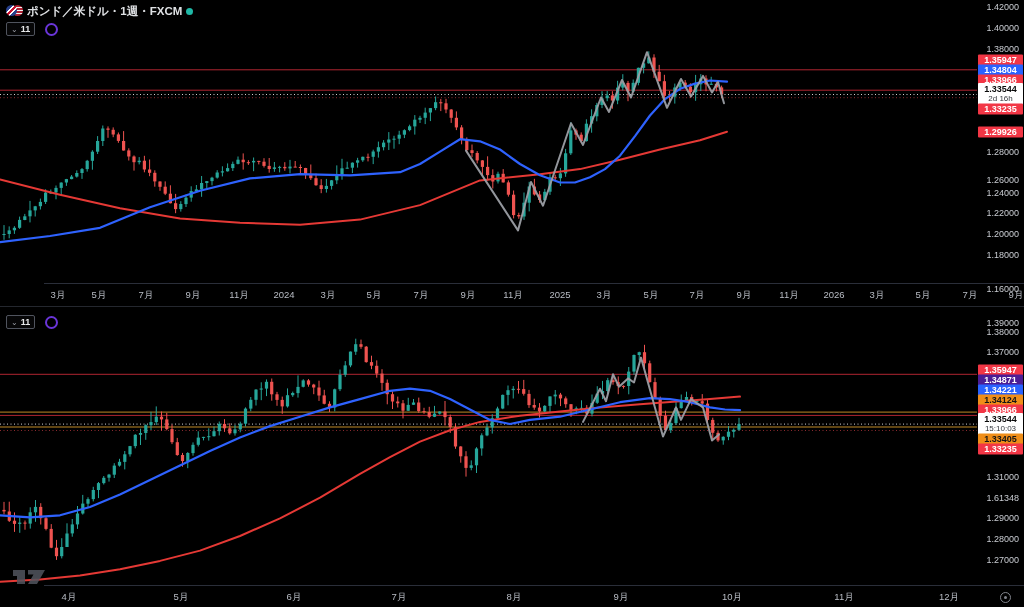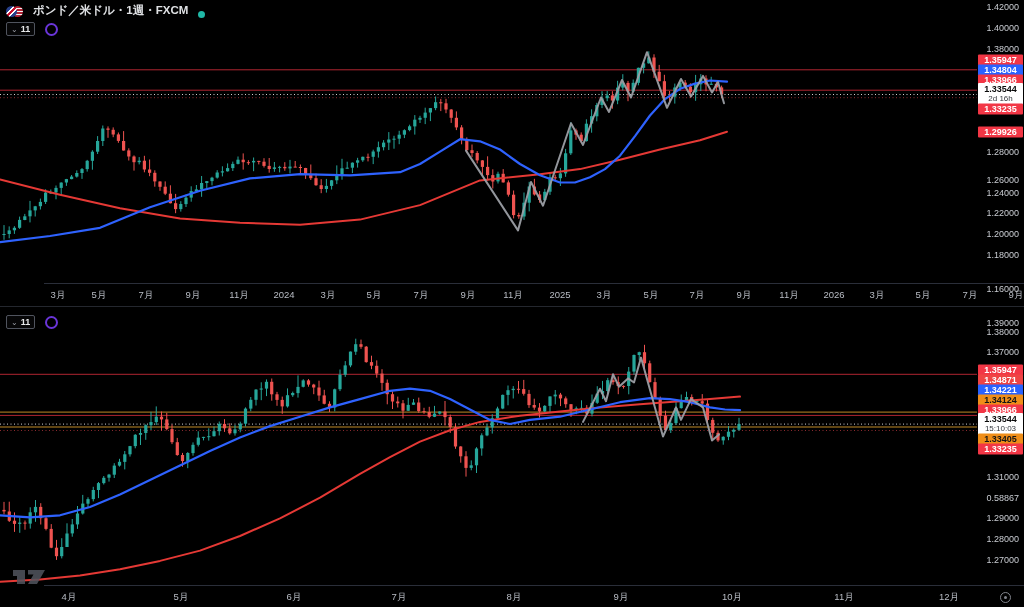--- a/index.html
+++ b/index.html
@@ -8,21 +8,21 @@
   .pane{position:absolute;left:0;width:1024px;}
   .plot-svg{position:absolute;left:0;top:0;display:block;}
   .time-axis{position:absolute;left:0;width:1024px;border-top:1px solid #2a2e39;background:#000;margin-left:44px;}
   .time-label{position:absolute;top:5px;transform:translateX(-50%);font-size:9.5px;color:#b8bcc4;white-space:nowrap;}
   .tick-label{position:absolute;right:5px;font-size:9px;color:#c9ccd2;transform:translateY(-50%);white-space:nowrap;}
   .chip{position:absolute;left:978px;width:45px;transform:translateY(-50%);font-size:9px;font-weight:bold;
         text-align:center;line-height:11px;height:11px;color:#fff;border-radius:1px;}
   .chip.white-box{height:auto;line-height:10px;padding:1px 0;color:#0a0a0a;}
   .chip .cd{font-size:8px;font-weight:normal;color:#33373d;}
   .hdr{position:absolute;left:6px;z-index:30;}
-  .hdr-row1{display:flex;align-items:flex-end;gap:10px;height:14px;}
+  .hdr-row1{display:flex;align-items:center;gap:4px;height:14px;}
   .pair-logo{position:relative;width:17px;height:12px;flex:0 0 17px;}
   .pair-logo .c1,.pair-logo .c2{position:absolute;top:0;width:11px;height:11px;border-radius:50%;}
   .pair-logo .c2{left:6px;background:repeating-linear-gradient(180deg,#b22234 0 2px,#f5f5f5 2px 3px);}
   .pair-logo .c1{left:0;z-index:2;background:linear-gradient(135deg,#27408b 0 34%,#fff 34% 42%,#c8102e 42% 58%,#fff 58% 66%,#27408b 66% 100%);}
   .sym-title{font-size:11.5px;color:#dfe1e4;font-weight:bold;white-space:nowrap;}
   .status-dot{width:7px;height:7px;border-radius:50%;background:#1fb8a6;}
   .hdr-row2{display:flex;align-items:center;gap:10px;margin-top:4px;}
   .ind-chip{display:flex;align-items:center;gap:3px;border:1px solid #50545e;border-radius:2px;
             padding:0 4px;height:12px;color:#e8e9eb;font-size:9px;font-weight:bold;background:rgba(10,10,12,.6);}
   .ind-chip .chev{font-size:8px;color:#9b9ea6;font-weight:normal;}
@@ -694,32 +694,32 @@
     <div class="hdr" style="top:4px;">
       <div class="hdr-row2">
         <span class="ind-chip">
           <span class="chev">⌄</span>
           <span>11</span>
         </span>
         <span class="ring"></span>
       </div>
     </div>
   <div class="chip" style="top: 62.6334px; background: rgb(242, 54, 69);">1.35947</div>
-      <div class="chip" style="top: 72.6334px; background: #ef4444;">1.34871</div>
+      <div class="chip" style="top: 72.6334px; background: #4c1d95;">1.34871</div>
       <div class="chip" style="top: 82.6334px; background: rgb(41, 98, 255);">1.34221</div>
       <div class="chip" style="top: 92.6334px; background: rgb(239, 142, 25); color: rgb(20, 20, 20);">1.34124</div>
       <div class="chip" style="top: 102.633px; background: rgb(242, 54, 69);">1.33966</div>
       <div class="chip white-box" style="top: 117.133px; background: rgb(255, 255, 255);">1.33544<div class="cd">15:10:03</div></div>
       <div class="chip" style="top: 131.633px; background: rgb(239, 142, 25); color: rgb(20, 20, 20);">1.33405</div>
       <div class="chip" style="top: 141.633px; background: rgb(242, 54, 69);">1.33235</div>
       <div class="tick-label" style="top: 16px;">1.39000</div>
       <div class="tick-label" style="top: 24.6881px;">1.38000</div>
       <div class="tick-label" style="top: 45.4343px;">1.37000</div>
       <div class="tick-label" style="top: 169.912px;">1.31000</div>
-      <div class="tick-label" style="top: 190.658px;">0.58867</div>
+      <div class="tick-label" style="top: 190.658px;">1.61348</div>
       <div class="tick-label" style="top: 211.404px;">1.29000</div>
       <div class="tick-label" style="top: 232.151px;">1.28000</div>
       <div class="tick-label" style="top: 252.897px;">1.27000</div>
     </div>
 
   <svg class="tv-mark" width="40" height="24" viewBox="0 0 40 24">
     <polygon points="1,7 13,7 13,21 5,21 5,13 1,13" fill="#52555e"></polygon>
     <polygon points="16,7 33,7 25,21 16,21 21.5,11.5 16,11.5" fill="#52555e"></polygon>
   </svg>
 

